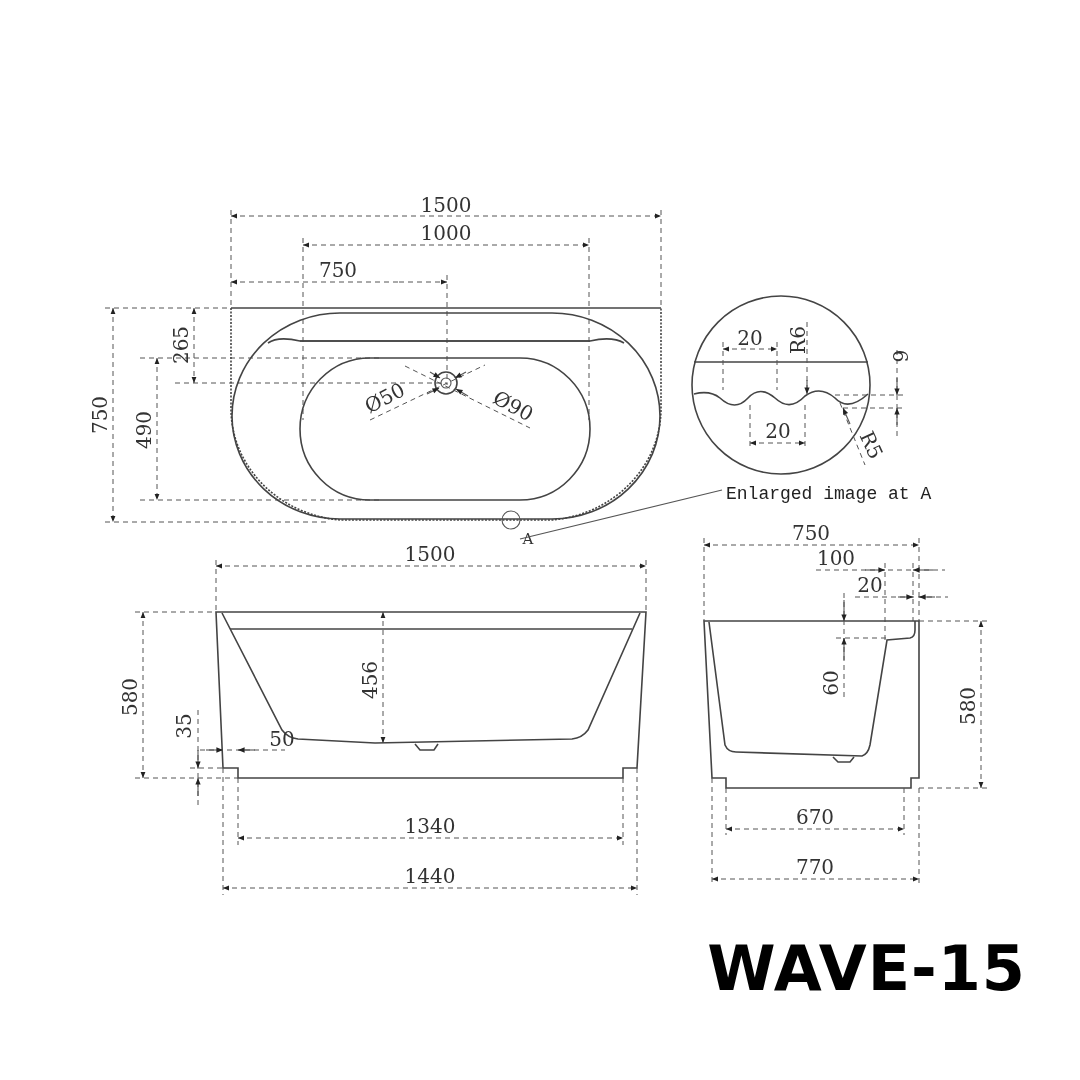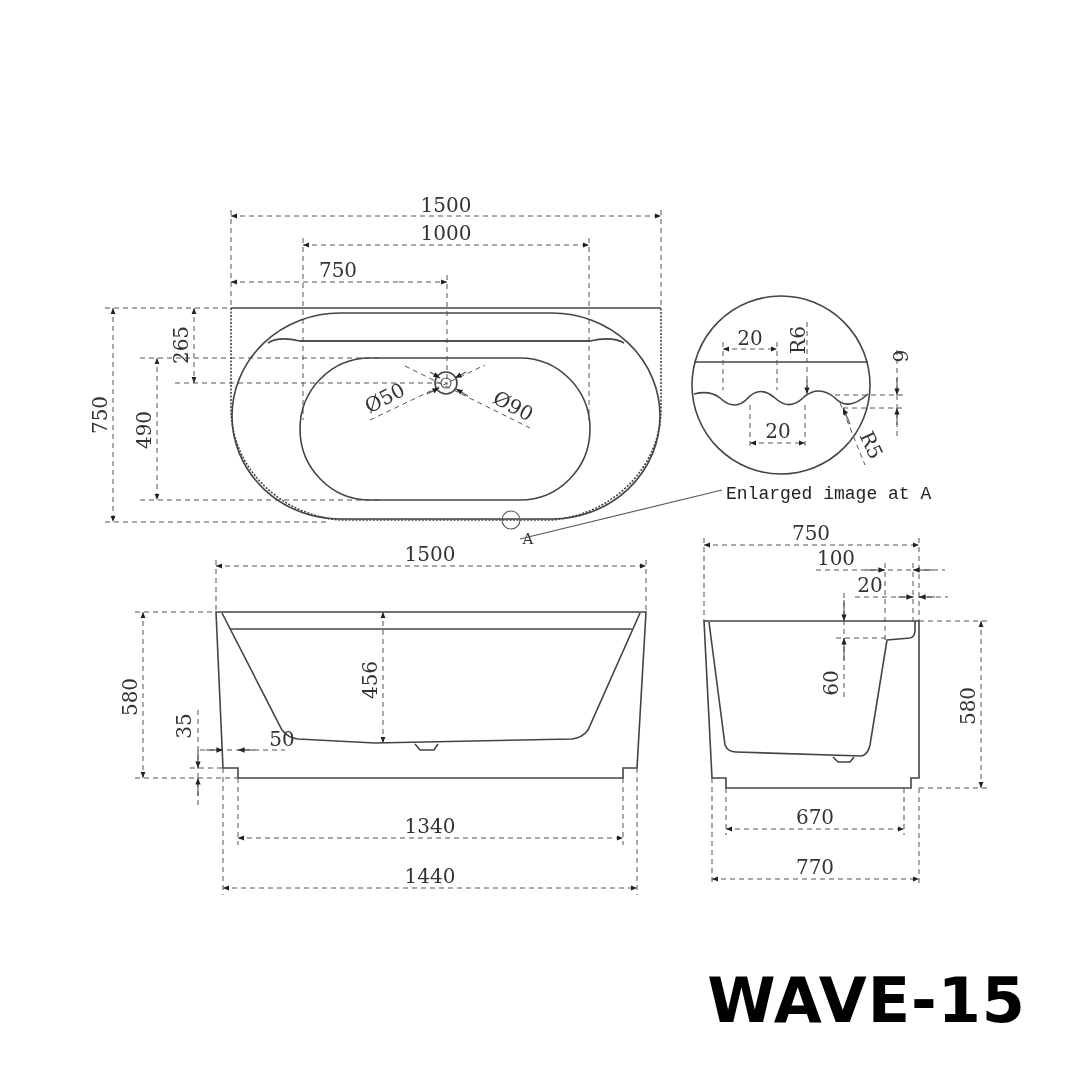--- a/index.html
+++ b/index.html
@@ -5,21 +5,21 @@
     html, body { margin: 0; padding: 0; background: #ffffff; }
     body { width: 1080px; height: 1080px; position: relative; overflow: hidden; }
     svg { position: absolute; left: 0; top: 0; }
     .dim { font-family: "DejaVu Serif", "Liberation Serif", serif; font-size: 20px; fill: #333333; }
     .mono { font-family: "Liberation Mono", "DejaVu Sans Mono", monospace; font-size: 18px; fill: #222222; }
     .line { stroke: #444444; stroke-width: 1.6; fill: none; }
     .thin { stroke: #555555; stroke-width: 1.1; fill: none; }
     .dash { stroke: #555555; stroke-width: 1; stroke-dasharray: 5 4; fill: none; }
     .wavy { stroke: #444444; stroke-width: 1.6; fill: none; stroke-dasharray: 2 1.5; }
     .model {
-      position: absolute; right: 54px; top: 964px;
+      position: absolute; right: 54px; top: 932px;
       font-family: "DejaVu Sans", "Liberation Sans", sans-serif;
       font-weight: bold; font-size: 62px; letter-spacing: 1px; color: #000000;
     }
   </style>
 </head>
 <body>
 
 <svg width="1080" height="1080" viewBox="0 0 1080 1080">
   <defs>
     <marker id="arr" viewBox="0 0 10 10" refX="10" refY="5" markerWidth="10" markerHeight="6" orient="auto-start-reverse">

